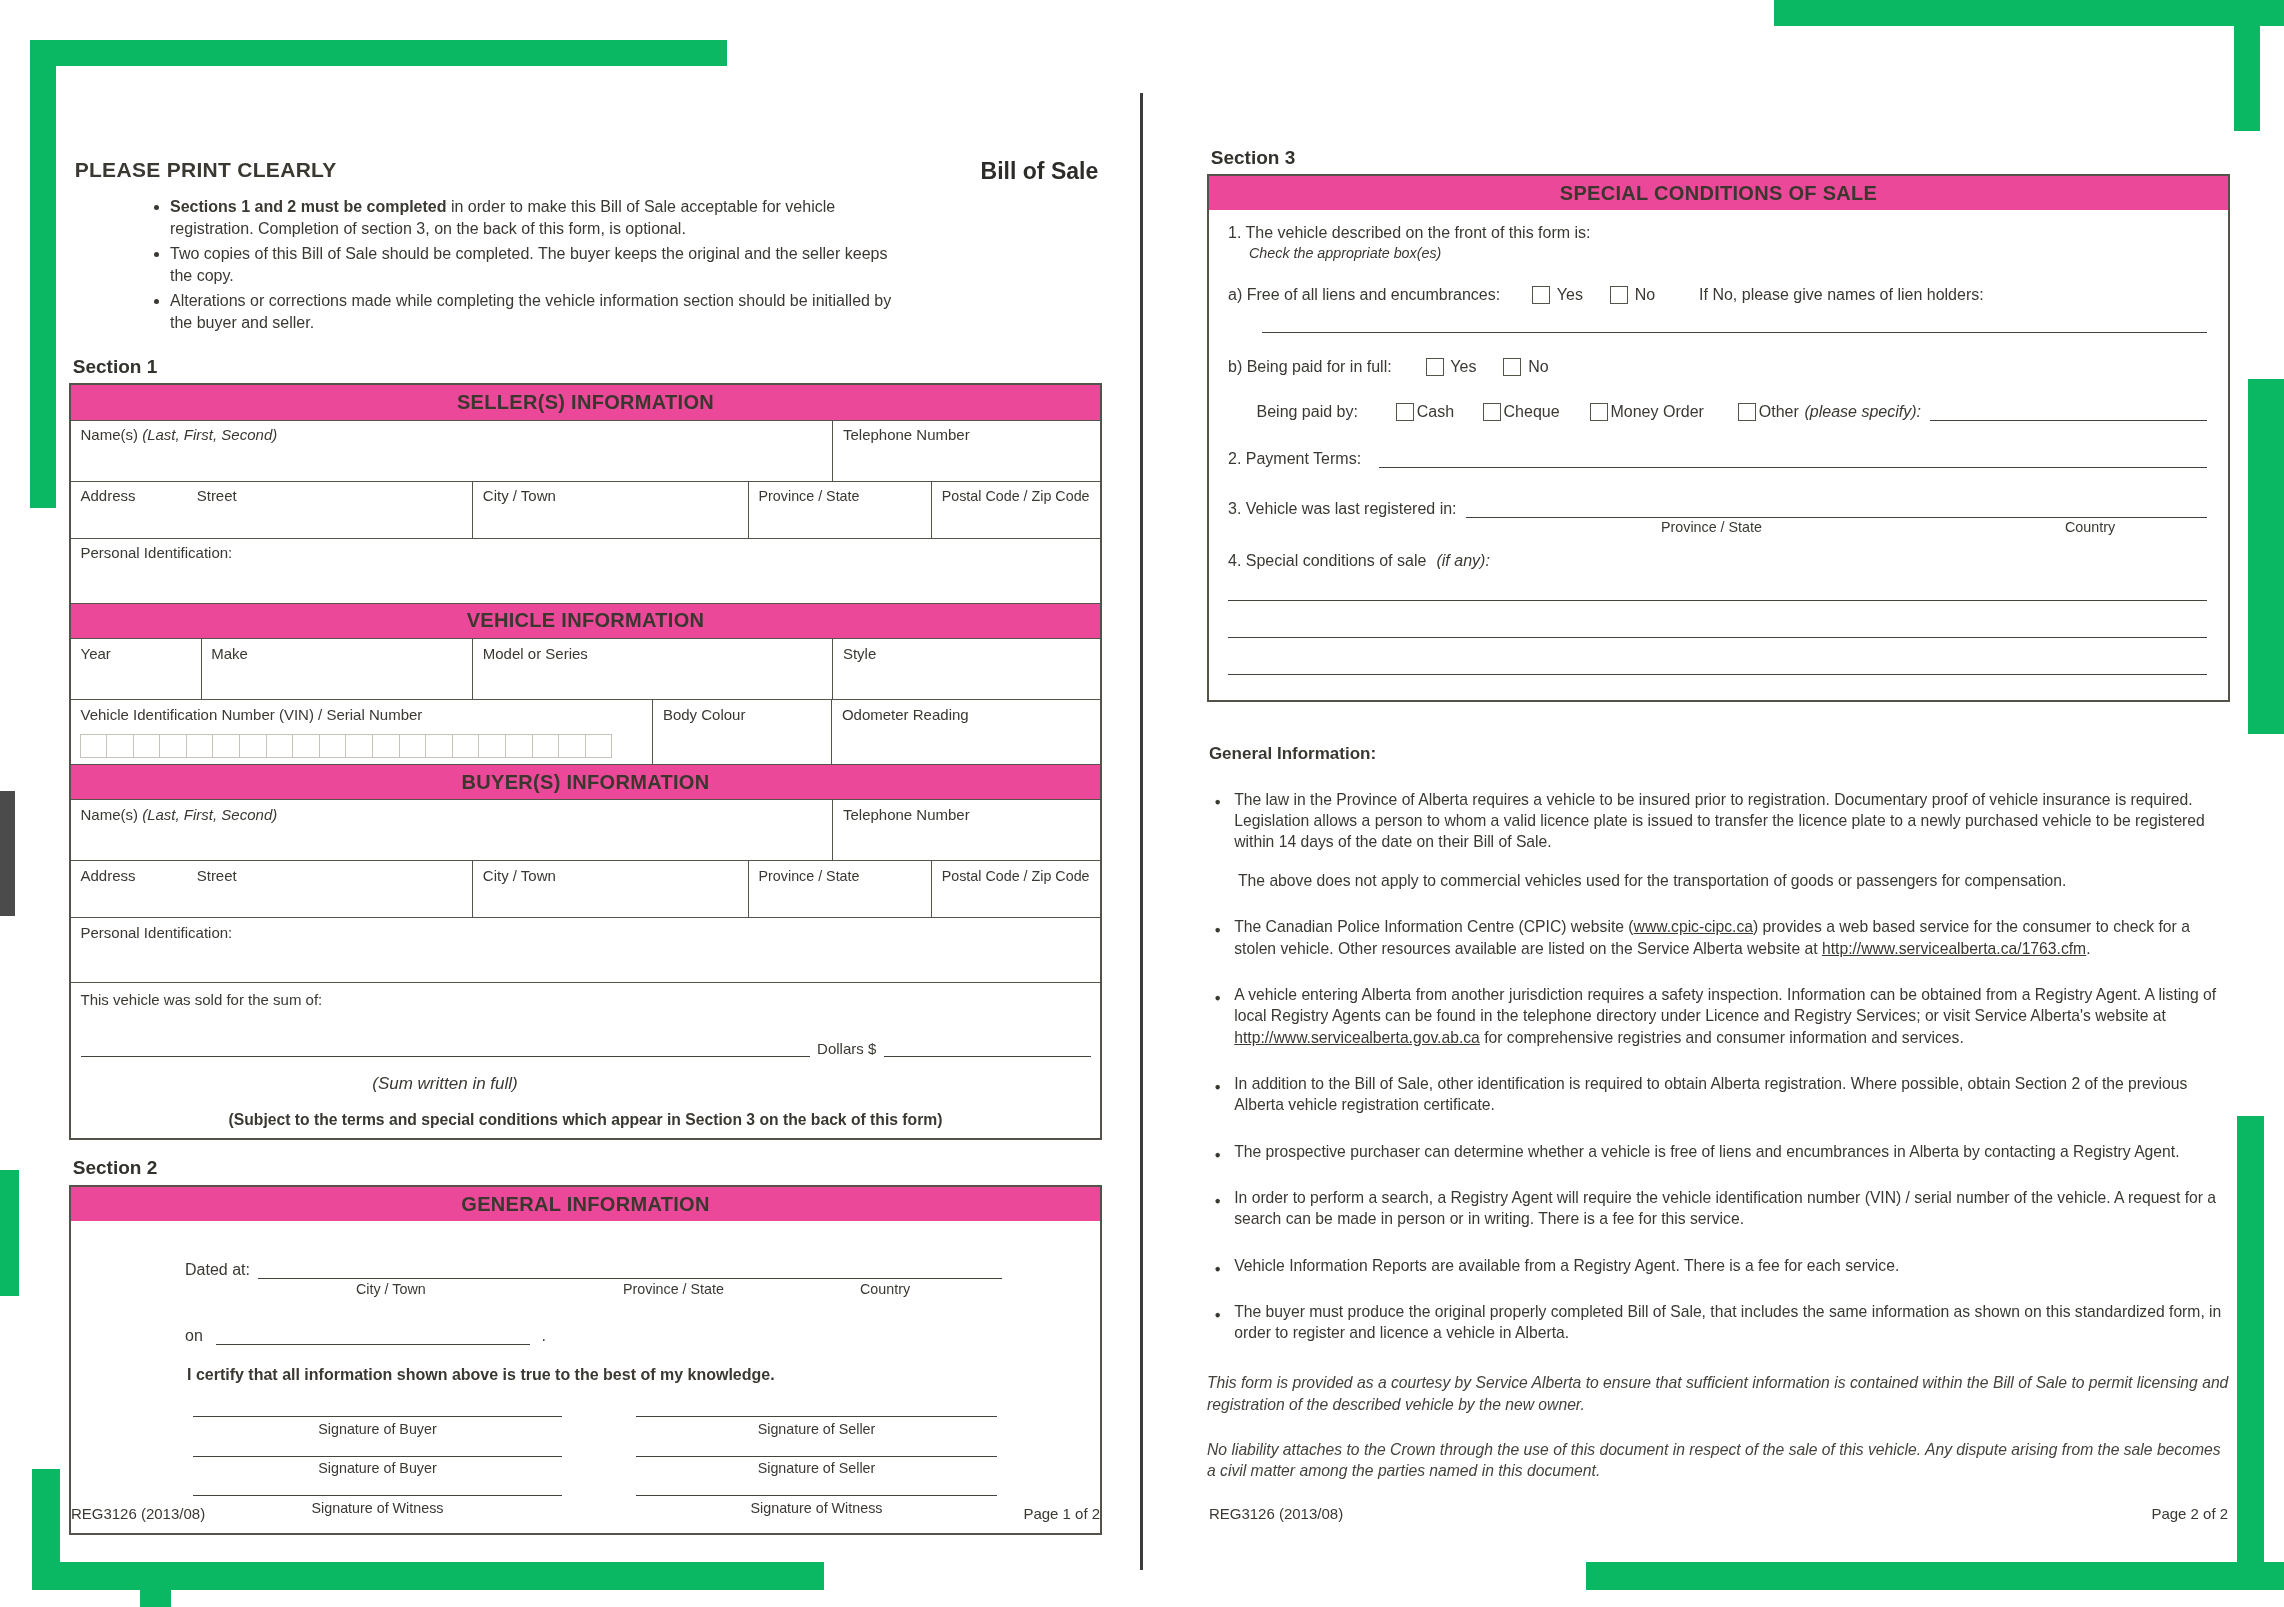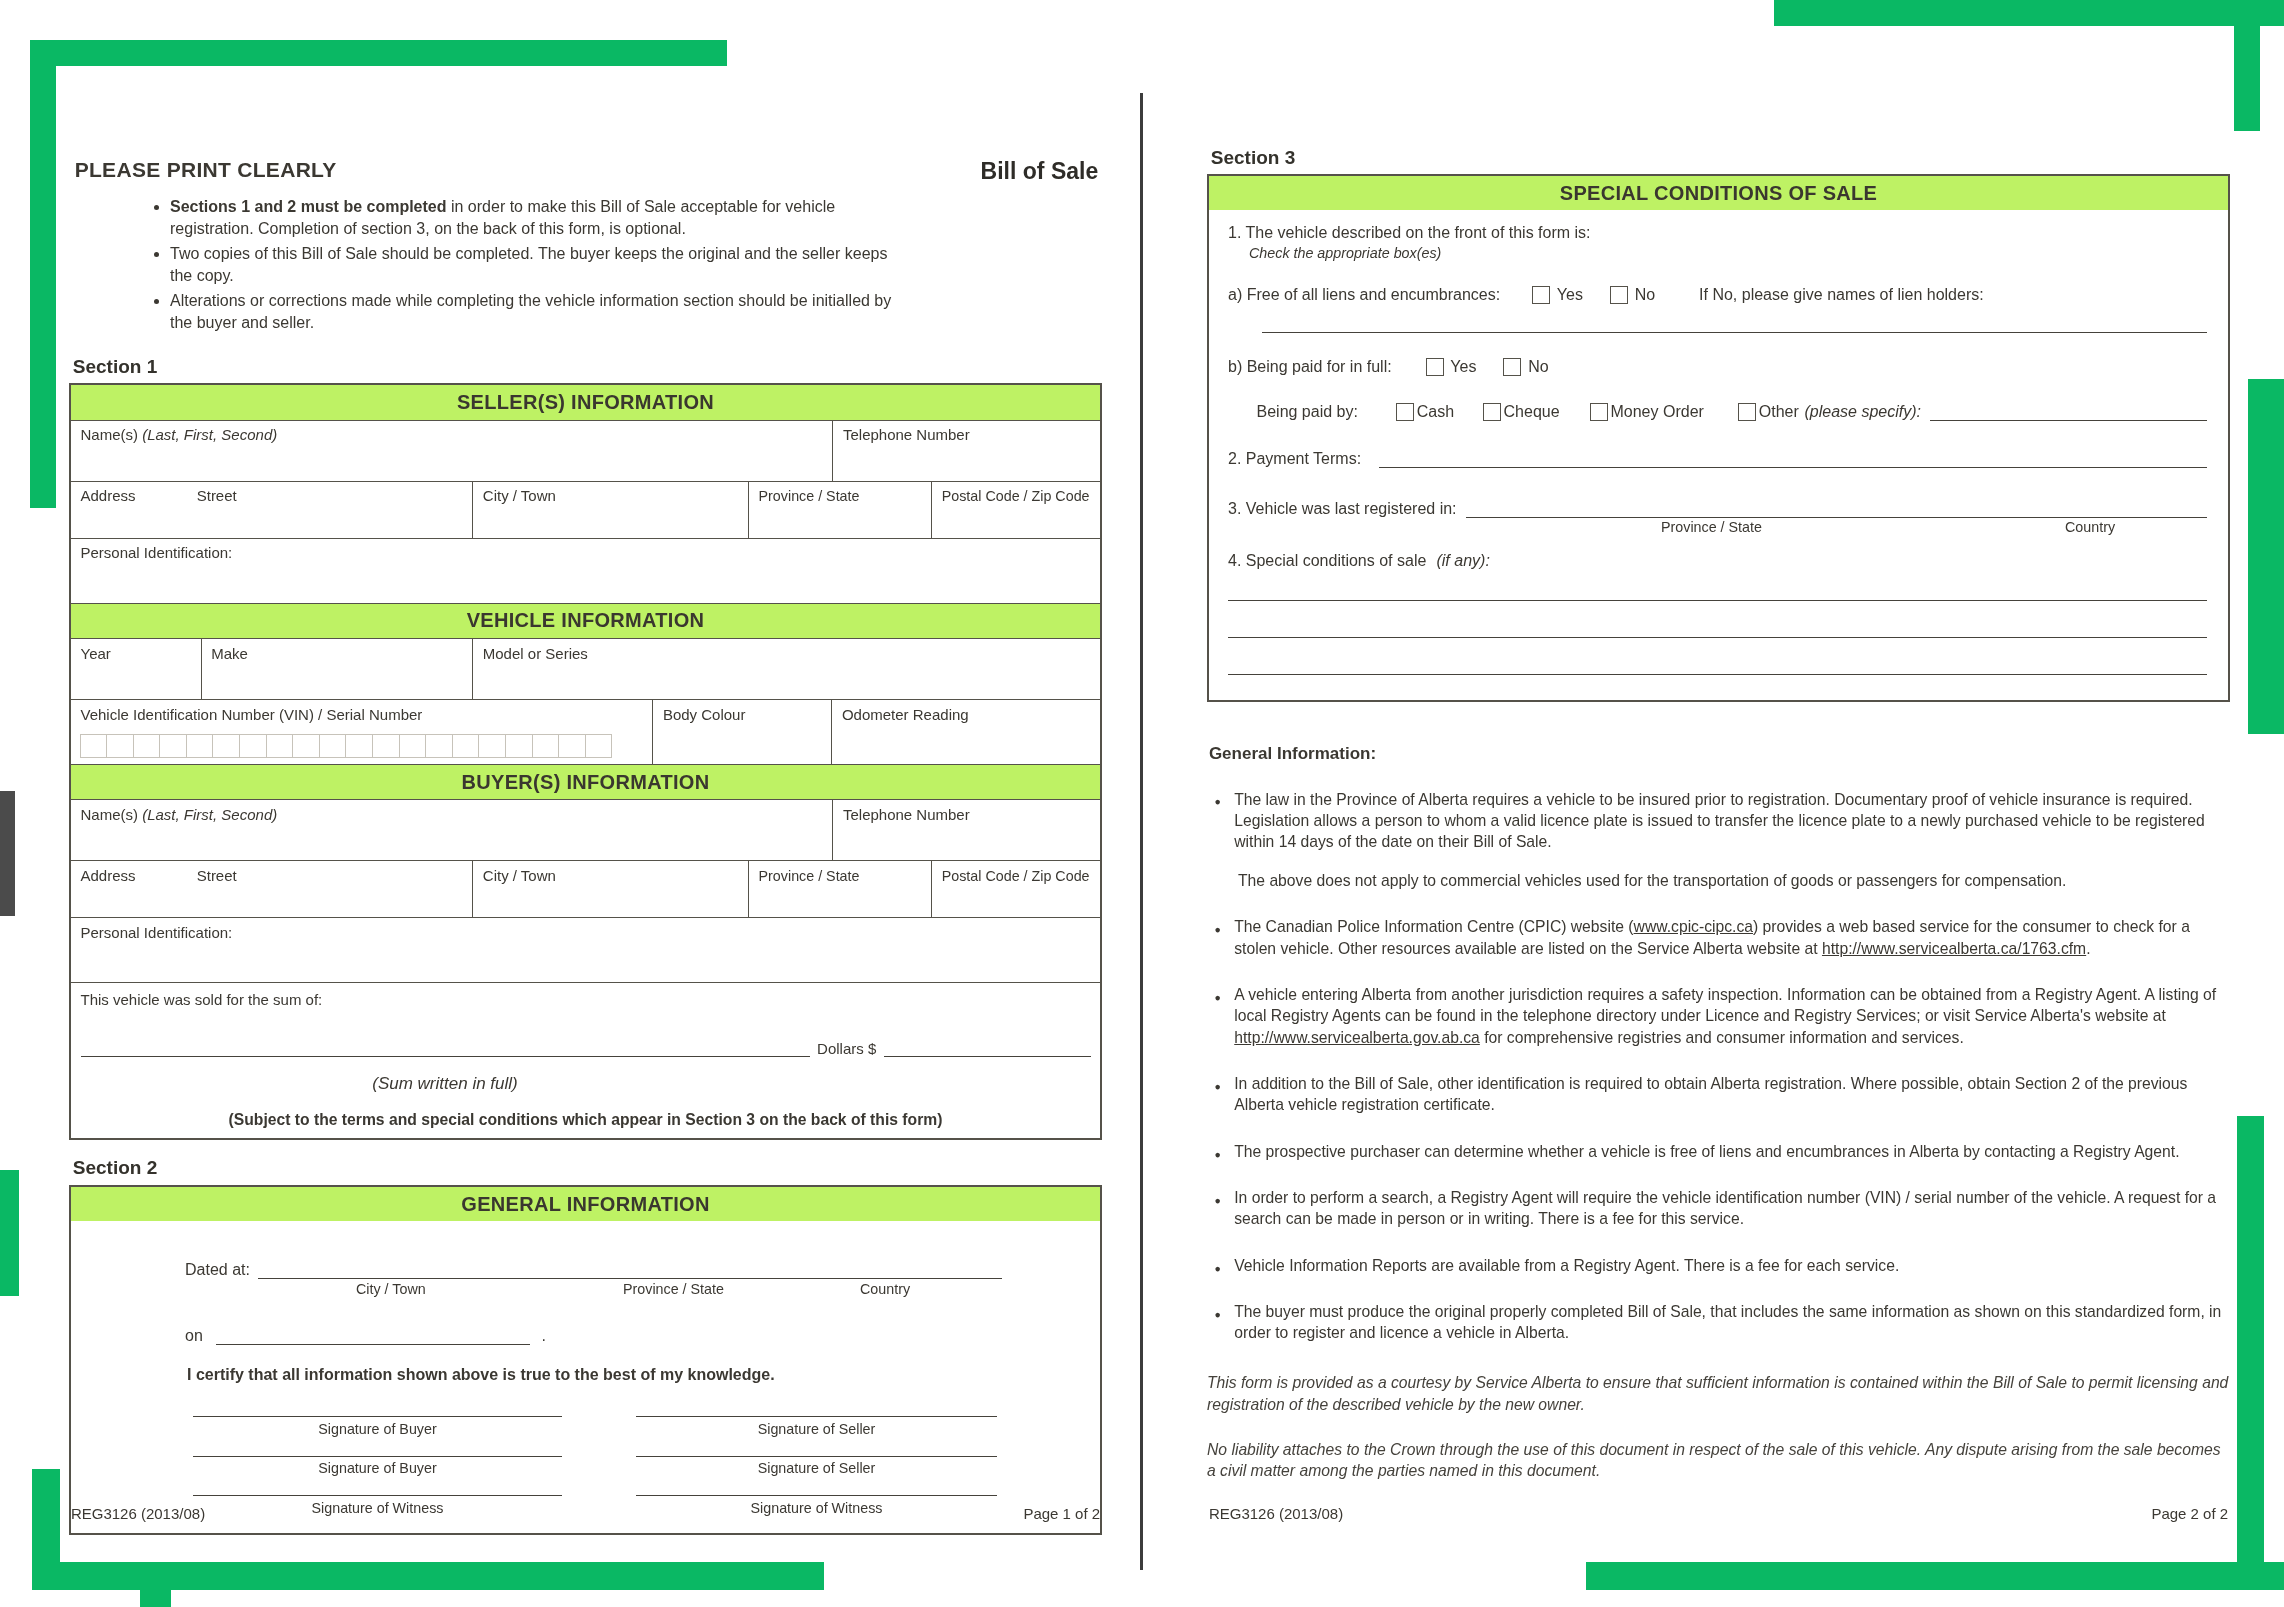--- a/index.html
+++ b/index.html
@@ -23,21 +23,21 @@
   .h-title { font-size: 23px; font-weight: bold; color: #2e2c28; }
 
   .notes { margin: 11.4px 0 0 84px; padding-left: 17px; width: 761px; }
   .notes li { font-size: 16px; line-height: 1.32; margin-bottom: 4.8px; }
   .b { font-weight: bold; }
 
   .sec-label { font-size: 19px; font-weight: bold; margin: 23px 0 5.7px 3.8px; color: #34322c; }
 
   .fbox { border: 2.9px solid #55524a; background: #fff; }
   .fbox > *:first-child { border-top: none !important; }
-  .fhdr { background: #bef264; text-align: center; font-weight: bold; font-size: 20px;
+  .fhdr { background: #ec4899; text-align: center; font-weight: bold; font-size: 20px;
           padding: 5.7px 0; border-top: 1.9px solid #55524a; color: #3a372f; letter-spacing: 0.3px; }
   .frow { display: flex; border-top: 1.9px solid #55524a; }
   .fcell { border-left: 1.9px solid #55524a; padding: 5.7px 9.5px; position: relative; }
   .frow .fcell:first-child { border-left: none; }
   .lab { font-size: 15px; color: #3b3832; }
   .lab-sm { font-size: 14.3px; }
   .hint { font-style: italic; }
   .h64 { min-height: 61px; } .h60 { min-height: 57px; } .h68 { min-height: 65px; } .h66 { min-height: 63px; }
 
   .vin-boxes { display: flex; margin-top: 11.4px; }
@@ -167,20 +167,23 @@
       <div class="frow h64">
         <div class="fcell" style="flex:0 0 12.6%">
           <span class="lab">Year</span>
         </div>
         <div class="fcell" style="flex:0 0 26.4%">
           <span class="lab">Make</span>
         </div>
         <div class="fcell" style="flex:0 0 35%">
           <span class="lab">Model or Series</span>
         </div>
+        <div class="fcell" style="flex:0 0 26%">
+          <span class="lab">Style</span>
+        </div>
       </div>
 
       <div class="frow h66">
         <div class="fcell" style="flex:0 0 56.5%">
           <span class="lab">Vehicle Identification Number (VIN) / Serial Number</span>
           <div class="vin-boxes">
               <span></span>
               <span></span>
               <span></span>
               <span></span>

